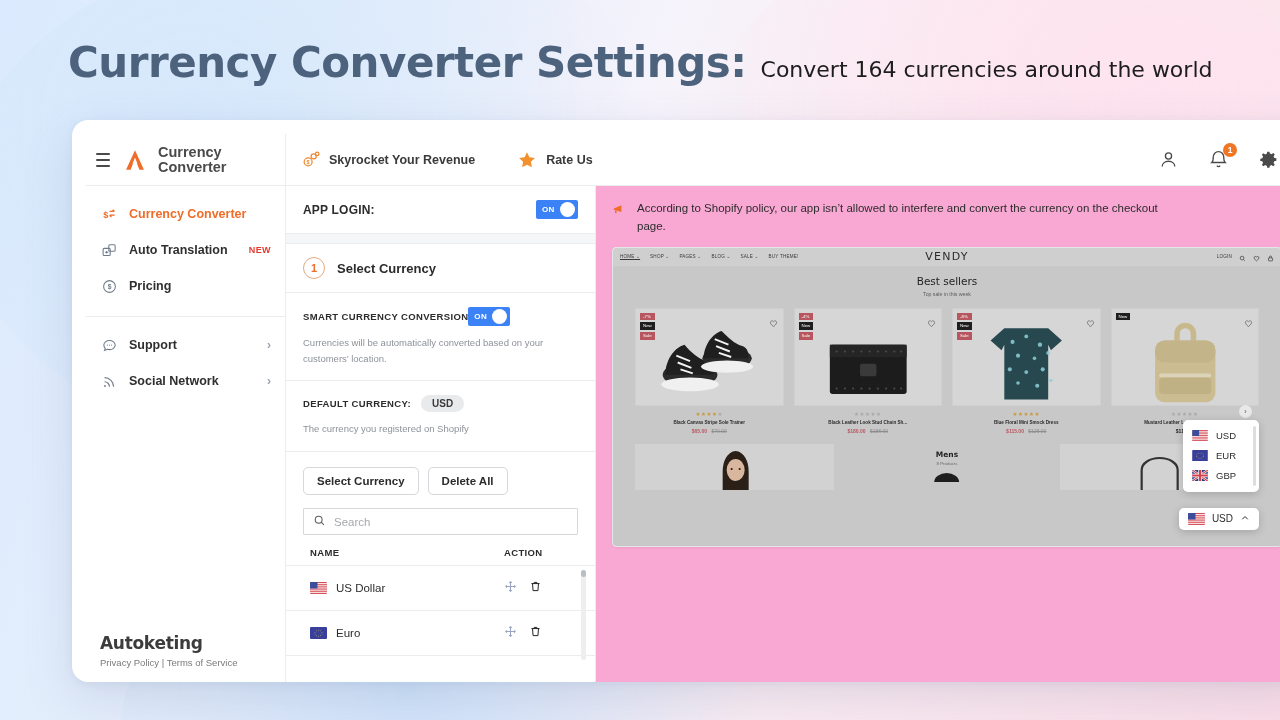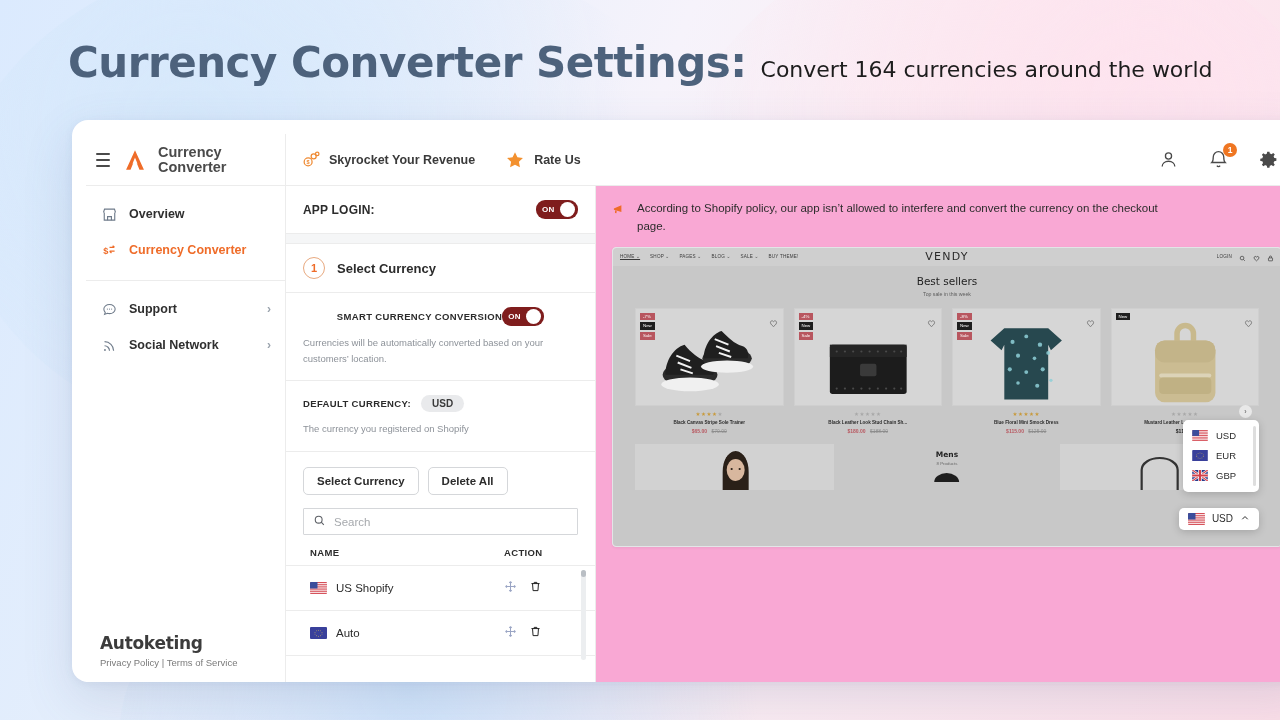--- a/index.html
+++ b/index.html
@@ -43,21 +43,21 @@
 
   
   .topbar { height:52px; flex:0 0 52px; display:flex; align-items:stretch;
             border-bottom:1px solid #ececec; background:#fff; }
   .brand { width:200px; flex:0 0 200px; display:flex; align-items:center; gap:10px;
            padding-left:8px; border-right:1px solid #ececec; }
   .hamburger { width:18px; display:flex; flex-direction:column; gap:4px; cursor:pointer; padding:4px 2px;}
   .hamburger i { display:block; height:2px; background:#4a4a4a; border-radius:2px; }
   .logo-mark { width:26px; height:26px; flex:0 0 26px; }
   .brand-name { font-size:14.5px; line-height:15px; font-weight:600; color:#4a4a4a; }
-  .topnav { flex:1; display:flex; align-items:center; gap:30px; padding-left:14px; }
+  .topnav { flex:1; display:flex; align-items:center; gap:42px; padding-left:14px; }
   .topnav-item { display:flex; align-items:center; gap:9px; font-size:12.5px;
                  font-weight:700; color:#3a3a3a; cursor:pointer; }
   .topnav-item .ic { width:20px; height:20px; flex:0 0 20px; display:flex;
                      align-items:center; justify-content:center; }
   .topright { display:flex; align-items:center; gap:28px; padding-right:18px; }
   .tr-ic { width:22px; height:22px; position:relative; cursor:pointer; color:#4a4a4a; }
   .badge { position:absolute; right:-7px; top:-6px; width:14px; height:14px; border-radius:50%;
            background:#ef7622; color:#fff; font-size:8.5px; font-weight:700;
            display:flex; align-items:center; justify-content:center; }
 
@@ -88,28 +88,28 @@
                 padding:14px 17px; border-bottom:1px solid #ececec; }
   .mid-status .lbl { font-size:12px; font-weight:700; color:#2c2c2c; letter-spacing:.2px; }
   .spacer-band { height:10px; background:#f5f6f7; border-bottom:1px solid #ececec; }
   .step-row { display:flex; align-items:center; gap:12px; padding:13px 17px;
               border-bottom:1px solid #ececec; }
   .step-num { width:22px; height:22px; border-radius:50%; border:1px solid #e8a97f;
               color:#ef6c29; font-size:11px; font-weight:700;
               display:flex; align-items:center; justify-content:center; }
   .step-title { font-size:13px; font-weight:600; color:#2c2c2c; }
   .sect { padding:14px 17px; border-bottom:1px solid #ececec; }
-  .sect-head { display:flex; align-items:center; justify-content:center; }
+  .sect-head { display:flex; align-items:center; justify-content:flex-start; }
   .sect-head .lbl { font-size:9.5px; font-weight:700; color:#2c2c2c; letter-spacing:.35px; }
   .sect-desc { font-size:9.5px; color:#8d9299; line-height:1.65; margin-top:9px; max-width:255px; }
   .defcur { display:flex; align-items:center; gap:10px; }
   .defcur .lbl { font-size:9.5px; font-weight:700; color:#2c2c2c; letter-spacing:.35px; }
   .pill { background:#e9eaec; border-radius:11px; padding:3px 11px; font-size:10px;
           font-weight:600; color:#3a3a3a; }
-  .toggle { width:42px; height:19px; border-radius:9px; background:#7f1d1d;
+  .toggle { width:42px; height:19px; border-radius:2px; background:#3b82f6;
             display:flex; align-items:center; justify-content:space-between;
             padding:0 3px; cursor:pointer; }
   .toggle .t-txt { font-size:8px; font-weight:700; color:#fff; letter-spacing:.4px; padding-left:3px; }
   .toggle .knob { width:15px; height:15px; border-radius:50%; background:#fff; }
 
   .btn-row { display:flex; gap:9px; padding:15px 17px 0; }
   .btn { border:1px solid #d5d7da; background:#fff; border-radius:5px;
          padding:7px 13px; font-size:11.5px; font-weight:600; color:#2c2c2c; cursor:pointer;
          font-family:"Liberation Sans", sans-serif; }
   .search-wrap { margin:13px 17px 0; border:1px solid #d5d7da; border-radius:1px;
@@ -271,42 +271,52 @@
           <path d="M12 8.2A3.8 3.8 0 1012 15.8 3.8 3.8 0 0012 8.2zm9 5.1v-2.6l-2.4-.4a6.9 6.9 0 00-.8-1.9l1.4-2-1.8-1.8-2 1.4a6.9 6.9 0 00-1.9-.8L13.1 3h-2.6l-.4 2.4a6.9 6.9 0 00-1.9.8l-2-1.4L4.4 6.6l1.4 2a6.9 6.9 0 00-.8 1.9L2.6 11v2.6l2.4.4c.2.7.4 1.3.8 1.9l-1.4 2 1.8 1.8 2-1.4c.6.4 1.2.6 1.9.8l.4 2.4h2.6l.4-2.4c.7-.2 1.3-.4 1.9-.8l2 1.4 1.8-1.8-1.4-2c.4-.6.6-1.2.8-1.9z"></path>
         </svg>
       </div>
     </div>
   </div>
 
   <div class="body-row">
 
     <div class="sidebar">
 
-      <div class="side-item">
-        <span class="ic">
-          <svg viewBox="0 0 24 24" width="17" height="17" fill="none" stroke="#6f7b8a" stroke-width="1.6">
-            <path d="M3.5 9.2L5 4.5h14l1.5 4.7"></path>
-                <path d="M4.6 9.2V20h14.8V9.2"></path>
-            <path d="M9.3 20v-5h5.4v5"></path>
-          </svg>
-        </span>
-        <span>Overview</span>
-      </div>
 
       <div class="side-item active">
         <span class="ic">
           <svg viewBox="0 0 24 24" width="17" height="17" fill="none" stroke="#ef6c29" stroke-width="1.8">
             <text x="3" y="17" font-size="13" fill="#ef6c29" stroke="none" font-weight="700">$</text>
             <path d="M12 7.5h7M19 7.5l-2.6-2.3M19.2 13h-7M12.2 13l2.6 2.4"></path>
           </svg>
         </span>
         <span>Currency Converter</span>
       </div>
 
-
+      <div class="side-item">
+        <span class="ic">
+          <svg viewBox="0 0 24 24" width="17" height="17" fill="none" stroke="#6f7b8a" stroke-width="1.5">
+            <rect x="3" y="9" width="10" height="10" rx="1.5"></rect>
+            <rect x="11" y="4" width="9" height="9" rx="1.5"></rect>
+            <path d="M5.6 14.5h4.8M8 12.6v3.8"></path>
+          </svg>
+        </span>
+        <span>Auto Translation</span>
+        <span class="tag-new">NEW</span>
+      </div>
+
+      <div class="side-item">
+        <span class="ic">
+          <svg viewBox="0 0 24 24" width="17" height="17" fill="none" stroke="#6f7b8a" stroke-width="1.5">
+            <circle cx="12" cy="12" r="8.3"></circle>
+            <text x="12" y="16" font-size="9.5" fill="#6f7b8a" stroke="none" text-anchor="middle">$</text>
+          </svg>
+        </span>
+        <span>Pricing</span>
+      </div>
 
       <div class="side-sep"></div>
 
       <div class="side-item">
         <span class="ic">
           <svg viewBox="0 0 24 24" width="17" height="17" fill="none" stroke="#6f7b8a" stroke-width="1.5">
             <path d="M4 11.4c0-3.6 3.6-6.4 8-6.4s8 2.8 8 6.4-3.6 6.4-8 6.4c-1 0-2-.15-2.9-.4L5 19l1-3a6.2 6.2 0 01-2-4.6z"></path>
             <circle cx="9" cy="11.4" r=".8" fill="#6f7b8a" stroke="none"></circle>
             <circle cx="12" cy="11.4" r=".8" fill="#6f7b8a" stroke="none"></circle>
             <circle cx="15" cy="11.4" r=".8" fill="#6f7b8a" stroke="none"></circle>
@@ -401,21 +411,21 @@
                       <rect y="3.7" width="34" height="1.85"></rect>
                   <rect y="7.4" width="34" height="1.85"></rect>
                       <rect y="11.1" width="34" height="1.85"></rect>
                   <rect y="14.8" width="34" height="1.85"></rect>
                       <rect y="18.5" width="34" height="1.85"></rect>
                   <rect y="22.2" width="34" height="1.8"></rect>
                 </g>
                 <rect width="15" height="13" fill="#3b4d9b"></rect>
               </svg>
             </span>
-            <span>US Shopify</span>
+            <span>US Dollar</span>
           </span>
           <span class="acts">
             <span>
               <svg viewBox="0 0 24 24" width="13" height="13" fill="none" stroke="#9aa5c4" stroke-width="1.9">
                 <path d="M12 3v18M3 12h18"></path>
                 <path d="M12 3l-2.3 2.4M12 3l2.3 2.4M12 21l-2.3-2.4M12 21l2.3-2.4"></path>
                 <path d="M3 12l2.4-2.3M3 12l2.4 2.3M21 12l-2.4-2.3M21 12l-2.4 2.3"></path>
               </svg>
             </span>
             <span>
@@ -439,21 +449,21 @@
                       <circle cx="24" cy="14.2" r=".85"></circle>
                   <circle cx="21.2" cy="17.4" r=".85"></circle>
                       <circle cx="17" cy="18.5" r=".85"></circle>
                   <circle cx="12.8" cy="17.4" r=".85"></circle>
                       <circle cx="10" cy="14.2" r=".85"></circle>
                   <circle cx="10" cy="10.8" r=".85"></circle>
                       <circle cx="12.8" cy="7.6" r=".85"></circle>
                 </g>
               </svg>
             </span>
-            <span>Auto</span>
+            <span>Euro</span>
           </span>
           <span class="acts">
             <span>
               <svg viewBox="0 0 24 24" width="13" height="13" fill="none" stroke="#9aa5c4" stroke-width="1.9">
                 <path d="M12 3v18M3 12h18"></path>
                 <path d="M12 3l-2.3 2.4M12 3l2.3 2.4M12 21l-2.3-2.4M12 21l2.3-2.4"></path>
                 <path d="M3 12l2.4-2.3M3 12l2.4 2.3M21 12l-2.4-2.3M21 12l-2.4 2.3"></path>
               </svg>
             </span>
             <span>

